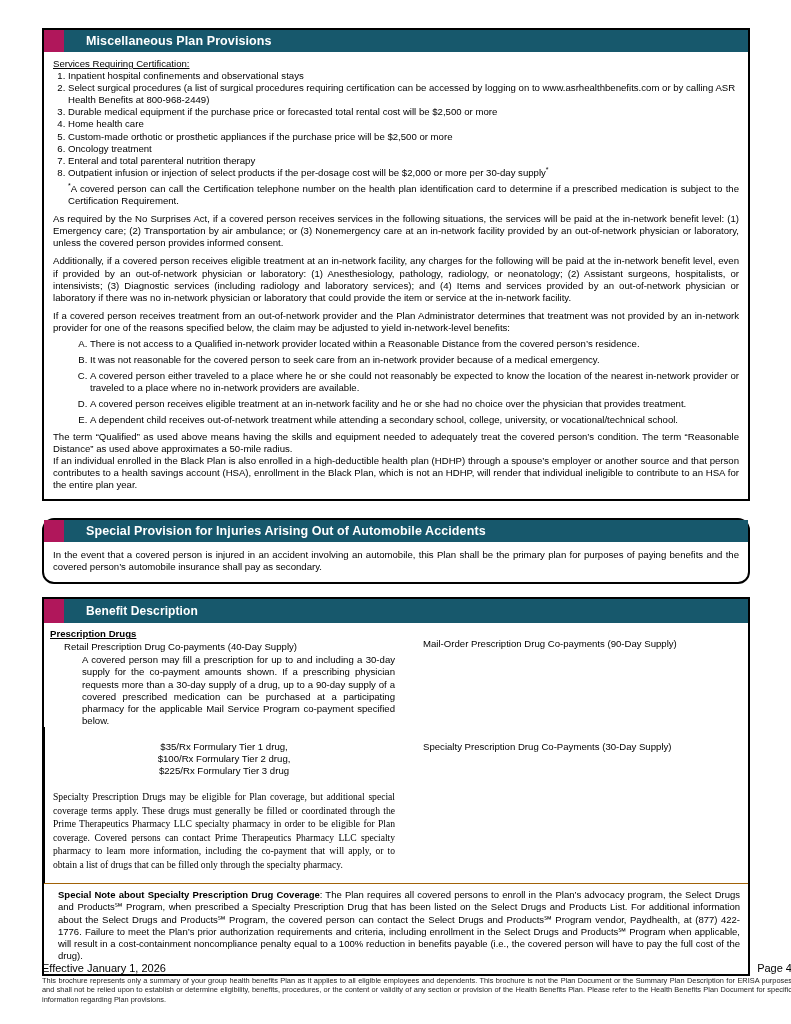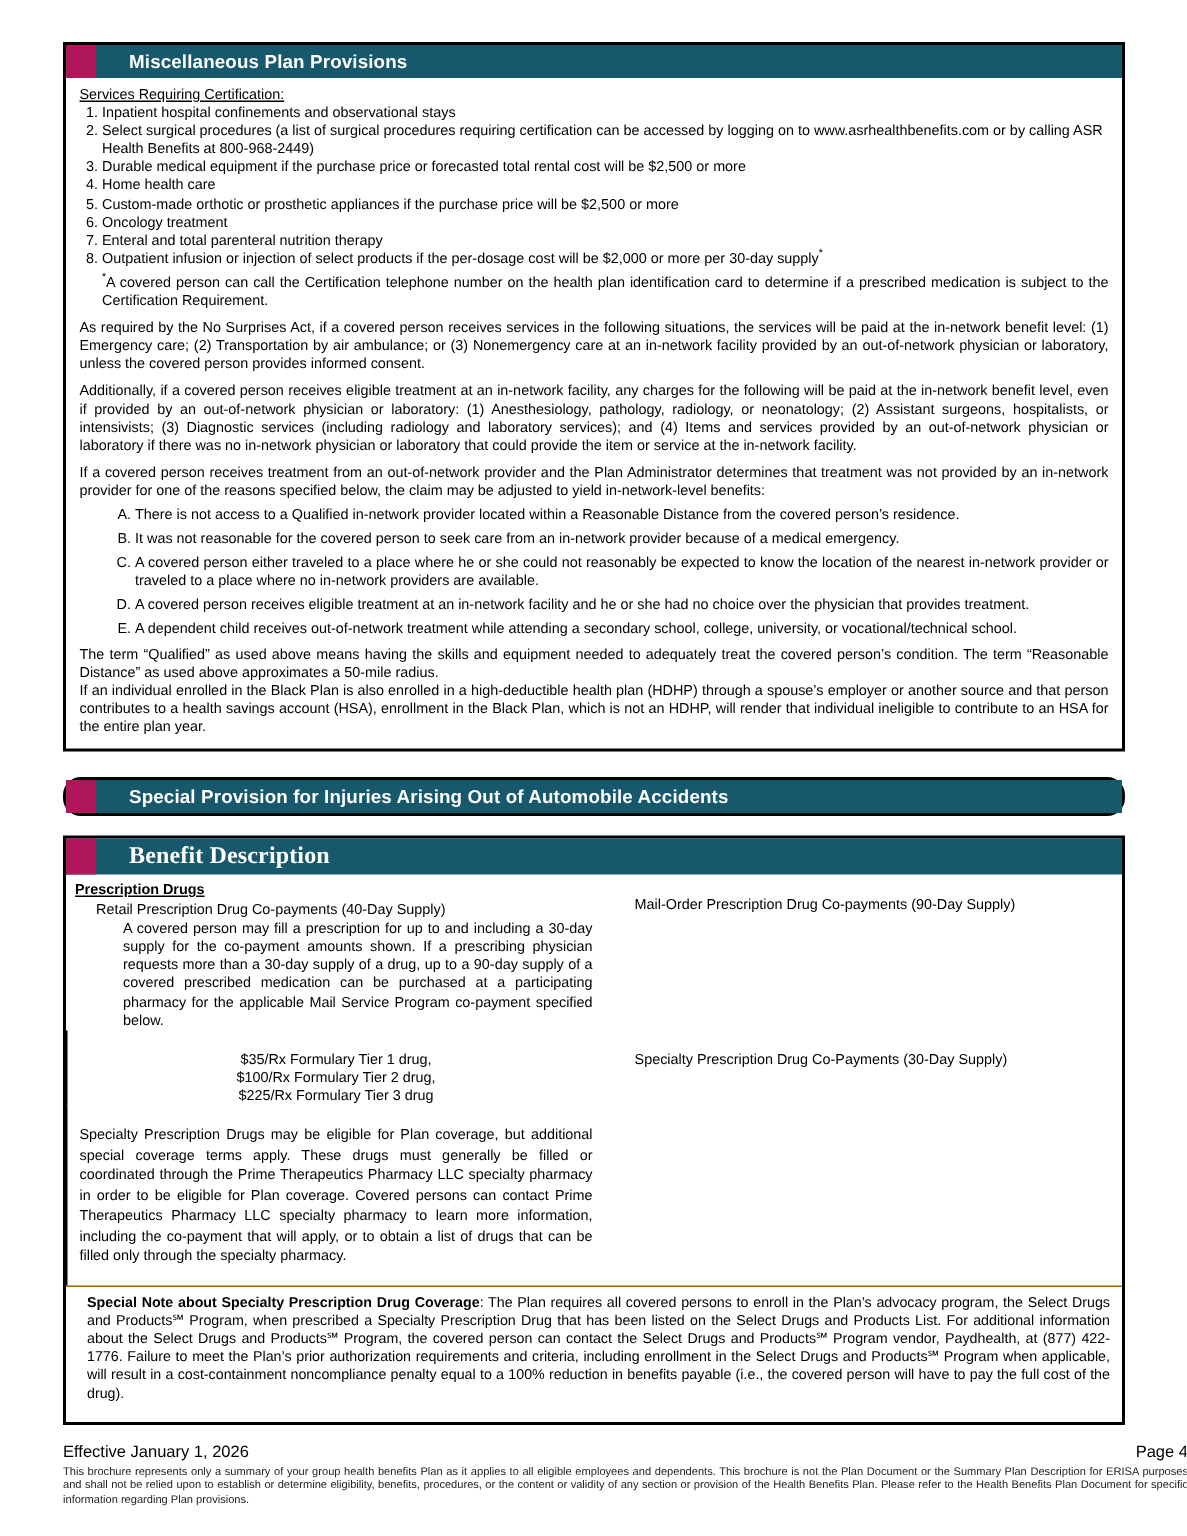--- a/index.html
+++ b/index.html
@@ -37,33 +37,33 @@
 
   
   .btable { border: 2px solid #000; }
   .thead { display: flex; background: #17586C; height: 24px; }
   .thead .cell-l { flex: 0 0 51%; display: flex; align-items: stretch; }
   .thead .cell-r {
     flex: 1 1 auto; border-left: 1px solid #fff;
     color: #fff; font-weight: bold; font-size: 12px;
     display: flex; align-items: center; justify-content: center; margin-top: 39px;
   }
-  .thead .sec-title { font-size: 16px; font-family: Liberation Serif, serif; }
+  .thead .sec-title { font-size: 12px; }
   .tgrid { display: grid; grid-template-columns: 51% 49%; font-size: 9.6px; line-height: 12.1px; }
   .tl { padding-left: 6px; padding-right: 8px; }
   .tr { border-left: 1px solid #000; text-align: center; padding: 0 8px; }
   .row1l { padding-top: 5px; }
   .row1r { padding-top: 18px; }
   .row2l, .row2r { padding-top: 14px; }
   .row3l, .row3r { padding-top: 13px; padding-bottom: 12px; }
   .cat-heading { font-weight: bold; text-decoration: underline; }
   .blabel { margin-left: 14px; margin-top: 1px; }
   .bdetail { margin-left: 32px; margin-top: 1px; text-align: justify; }
   .amount-line { text-align: center; }
-  .spec-text { text-align: justify; line-height: 13.5px; }
+  .spec-text { text-align: justify; line-height: 13.5px; font-family: Liberation Serif, serif; }
   .note-row {
     grid-column: 1 / span 2; border-top: 1px solid #a16207;
     padding: 5px 8px 12px 14px; text-align: justify;
     font-size: 9.5px; line-height: 12.2px;
   }
 
   
   .footer { position: absolute; top: 962px; left: 42px; width: 750px; }
   .footer-line { display: flex; justify-content: space-between; font-size: 11px; }
   .disclaimer {
@@ -107,20 +107,23 @@
       <p class="para" style="margin-top:2px;">The term “Qualified” as used above means having the skills and equipment needed to adequately treat the covered person’s condition.  The term “Reasonable Distance” as used above approximates a 50-mile radius.</p>
       <p class="para" style="margin-top:0;">If an individual enrolled in the Black Plan is also enrolled in a high-deductible health plan (HDHP) through a spouse’s employer or another source and that person contributes to a health savings account (HSA), enrollment in the Black Plan, which is not an HDHP, will render that individual ineligible to contribute to an HSA for the entire plan year.</p>
     </div>
   </section>
 
   <section class="box" style="margin-bottom:13px;border-radius:12px;">
     <div class="sec-header">
       <div class="accent"></div>
       <div class="sec-title">Special Provision for Injuries Arising Out of Automobile Accidents</div>
     </div>
+    <div class="box-body" style="padding:7px 9px 9px 9px;">
+      <p style="text-align: justify;">In the event that a covered person is injured in an accident involving an automobile, this Plan shall be the primary plan for purposes of paying benefits and the covered person’s automobile insurance shall pay as secondary.</p>
+    </div>
   </section>
 
   <section class="box btable">
     <div class="thead">
       <div class="cell-l">
         <div class="accent"></div>
         <div class="sec-title">Benefit Description</div>
       </div>
       <div class="cell-r">Black Plan Prescription Drug Benefit (Non-Michigan)</div>
     </div>

